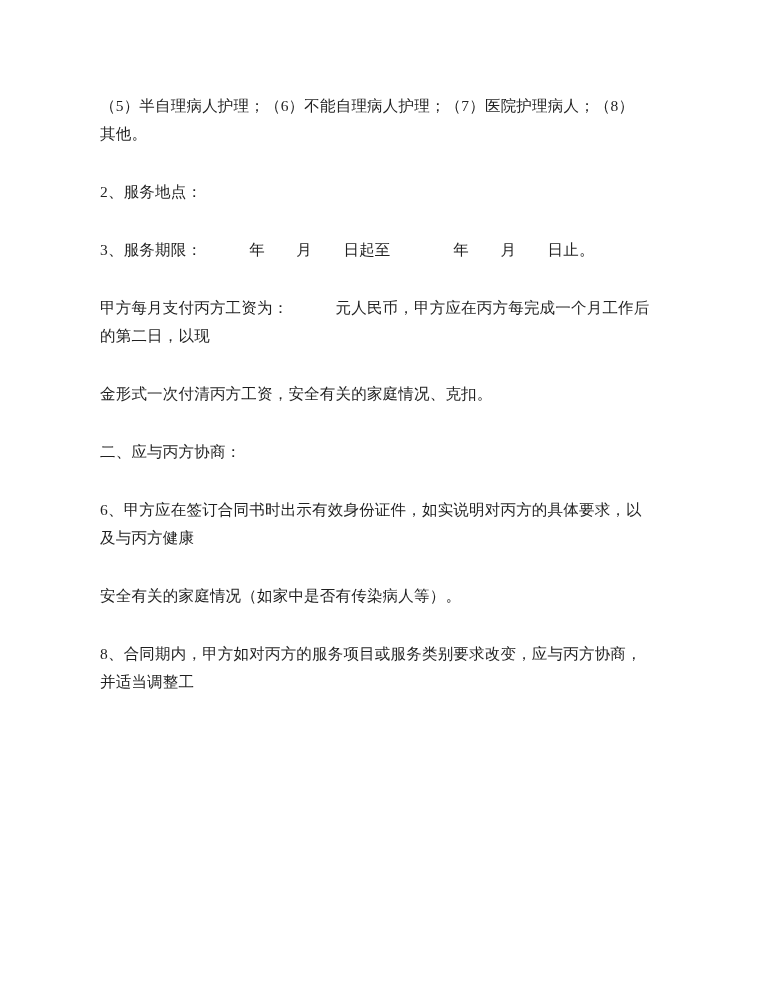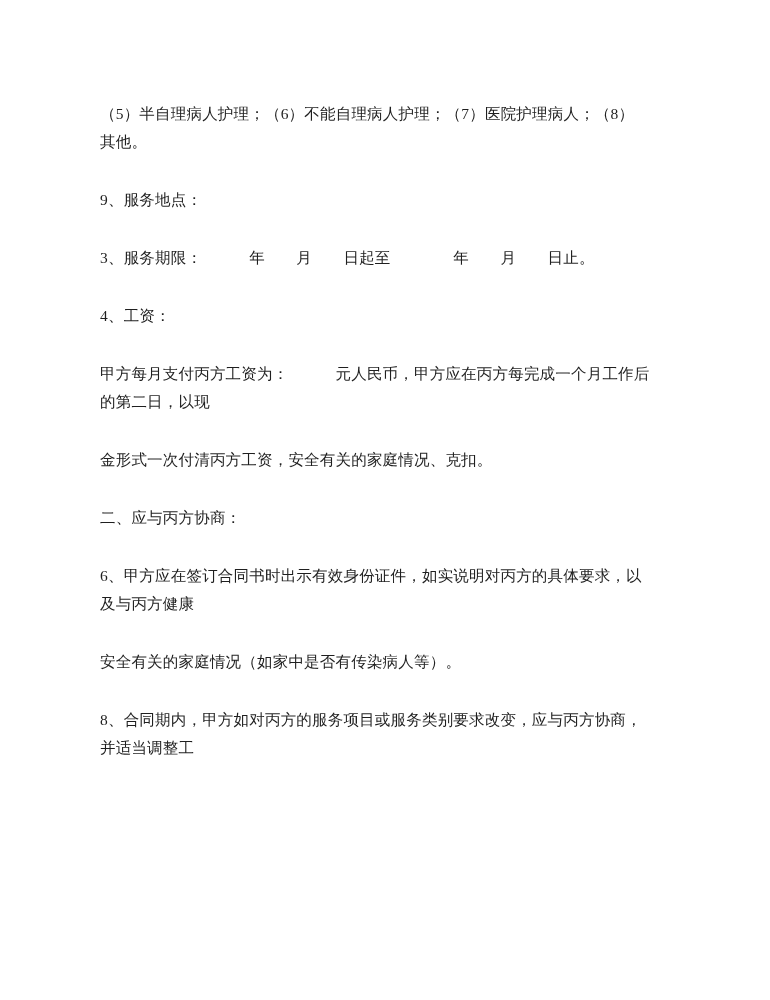--- a/index.html
+++ b/index.html
@@ -15,38 +15,37 @@
     overflow: hidden;
     font-family: "Liberation Serif", "DejaVu Serif", serif;
   }
   .doc-body {
     position: absolute;
     top: 84px;
     left: 100px;
     right: 60px;
   }
   .doc-body p {
-    margin: 16px 0 30px 0;
+    margin: 8px 0 30px 0;
     font-size: 15.5px;
     line-height: 28px;
     color: #1f1f1f;
     white-space: pre;
     letter-spacing: 0.2px;
   }
 </style>
 </head>
 <body>
 
 <div class="page">
   <div class="doc-body">
     <p>（5）半自理病人护理；（6）不能自理病人护理；（7）医院护理病人；（8）
 其他。</p>
-    <p>9、服务地点：</p>
+    <p>2、服务地点：</p>
     <p>3、服务期限：　　　年　　月　　日起至　　　　年　　月　　日止。</p>
-    <p>4、工资：</p>
     <p>甲方每月支付丙方工资为：　　　元人民币，甲方应在丙方每完成一个月工作后
 的第二日，以现</p>
     <p>金形式一次付清丙方工资，安全有关的家庭情况、克扣。</p>
     <p>二、应与丙方协商：</p>
     <p>6、甲方应在签订合同书时出示有效身份证件，如实说明对丙方的具体要求，以
 及与丙方健康</p>
     <p>安全有关的家庭情况（如家中是否有传染病人等）。</p>
     <p>8、合同期内，甲方如对丙方的服务项目或服务类别要求改变，应与丙方协商，
 并适当调整工</p>
   </div>

